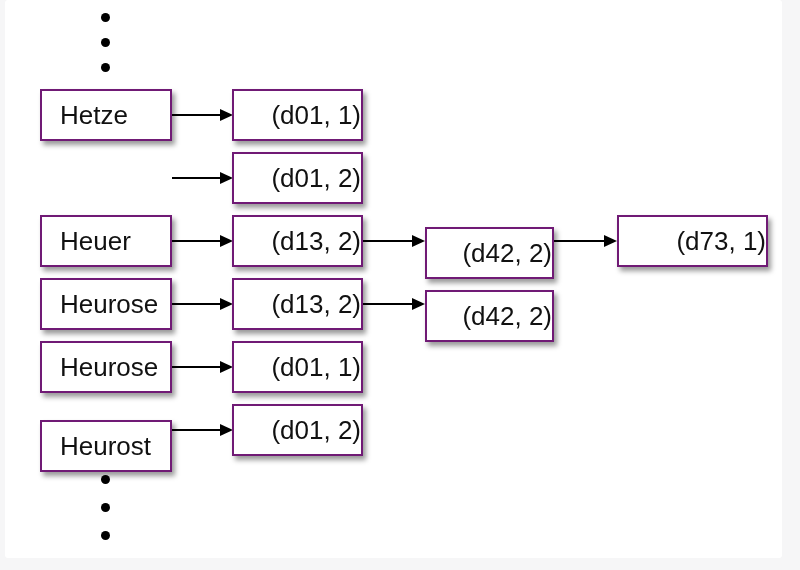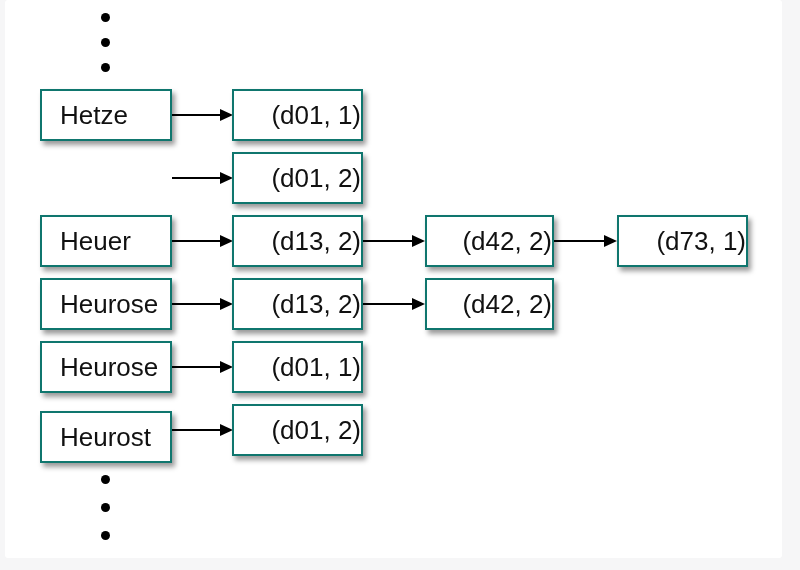--- a/index.html
+++ b/index.html
@@ -23,37 +23,37 @@
     width: 777px;
     height: 558px;
     background: #ffffff;
     border-radius: 3px;
   }
   .box {
     position: absolute;
     box-sizing: border-box;
     height: 52px;
     background: #ffffff;
-    border: 2px solid #0f766e;
+    border: 2px solid #701a75;
     box-shadow: 3px 4px 5px rgba(0,0,0,0.40);
     color: #111111;
     font-size: 26px;
     line-height: 48px;
     white-space: nowrap;
   }
   .term {
     left: 40px;
     width: 132px;
     padding-left: 18px;
     text-align: left;
   }
   .post { text-align: right; }
   .c1 { left: 232px; width: 131px; }
-  .c2 { left: 425px; width: 129px; }
-  .c3 { left: 617px; width: 131px; }
+  .c2 { left: 425px; width: 129px; margin-top: 12px; }
+  .c3 { left: 617px; width: 151px; }
   .arrow {
     position: absolute;
     height: 2px;
     background: #000000;
   }
   .arrow::after {
     content: "";
     position: absolute;
     right: -13px;
     top: -5px;
@@ -100,20 +100,20 @@
   <div class="box term" style="top:278px">Heurose</div>
   <div class="arrow" style="left:172px;top:303px;width:48px"></div>
   <div class="box post c1" style="top:278px">(d13, 2)</div>
   <div class="arrow" style="left:363px;top:303px;width:49px"></div>
   <div class="box post c2" style="top:278px">(d42, 2)</div>
 
   <div class="box term" style="top:341px">Heurose</div>
   <div class="arrow" style="left:172px;top:366px;width:48px"></div>
   <div class="box post c1" style="top:341px">(d01, 1)</div>
 
-  <div class="box term" style="top:411px">Heurost</div>
+  <div class="box term" style="top:420px">Heurost</div>
   <div class="arrow" style="left:172px;top:429px;width:48px"></div>
   <div class="box post c1" style="top:404px">(d01, 2)</div>
 
   <div class="dot" style="top:475px"></div>
   <div class="dot" style="top:503px"></div>
   <div class="dot" style="top:531px"></div>
 </div>
 
 </body></html>

